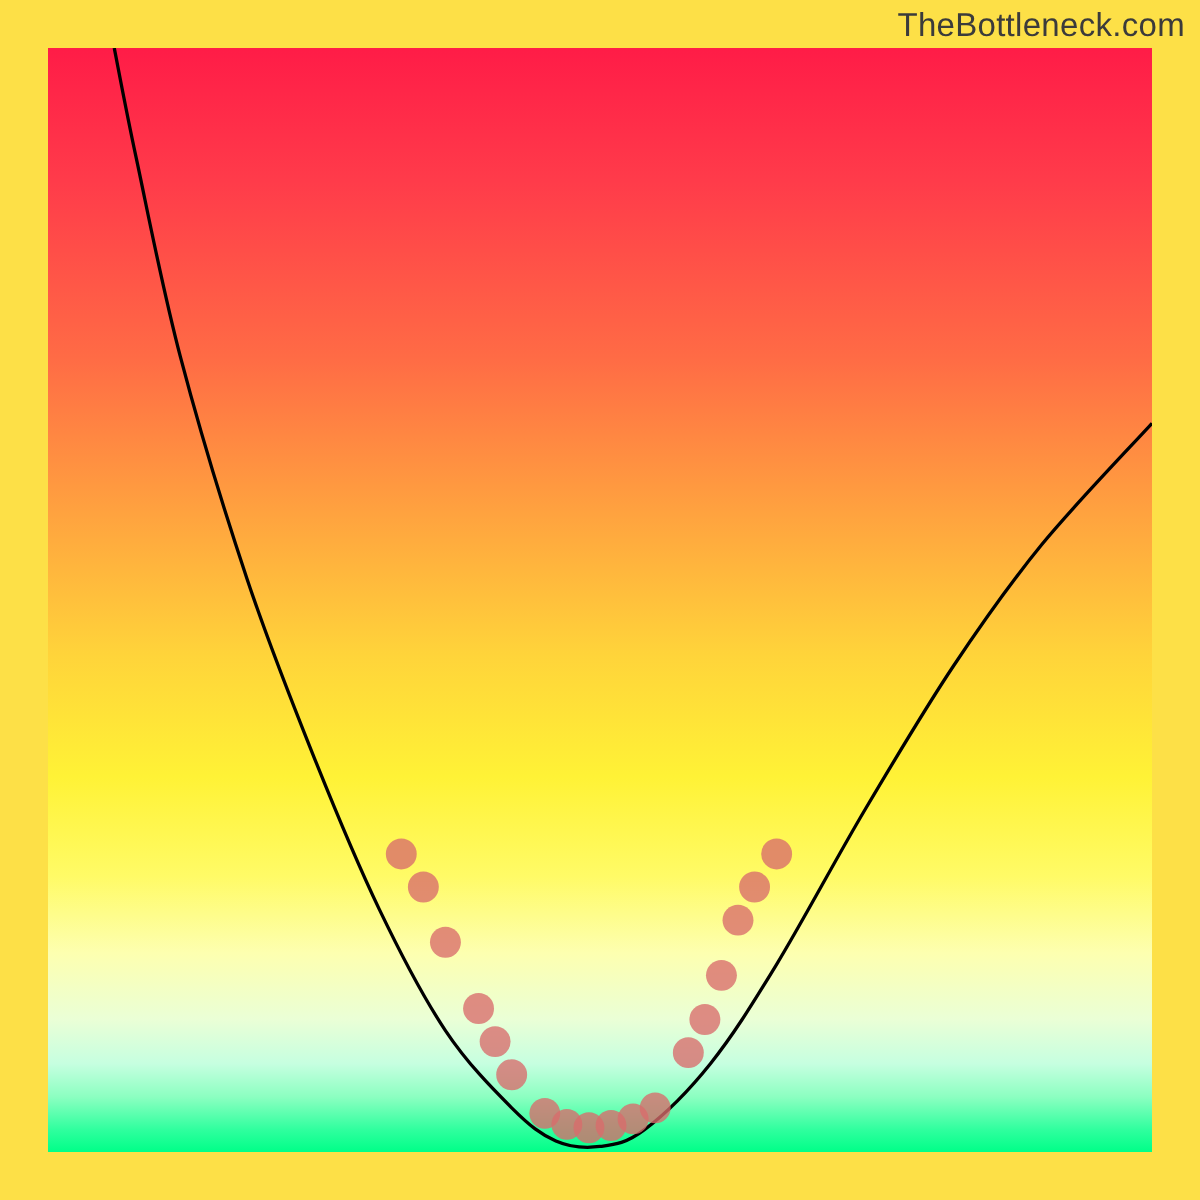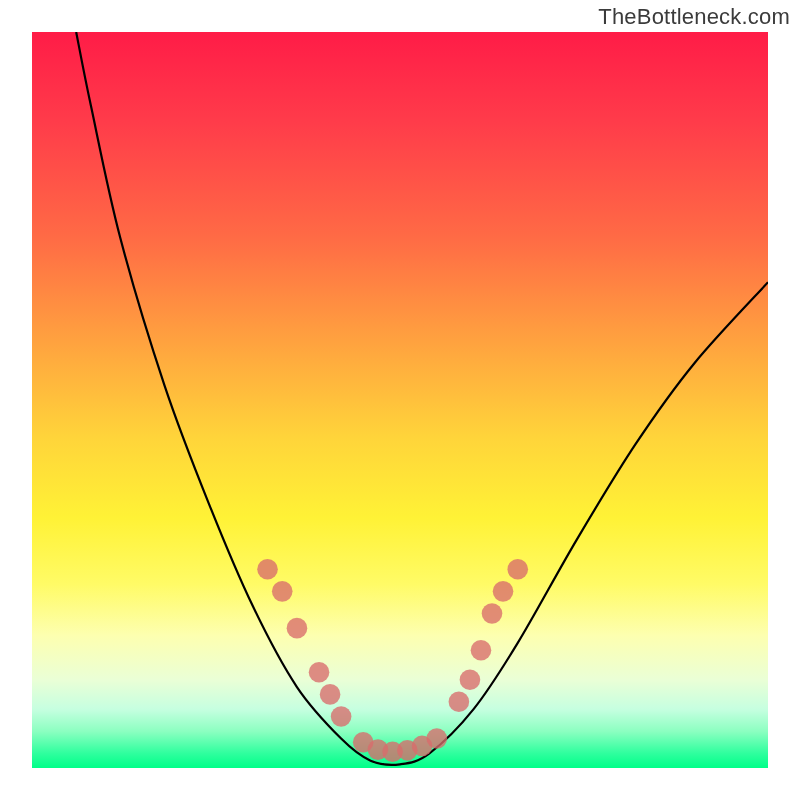--- a/index.html
+++ b/index.html
@@ -7,21 +7,21 @@
     padding: 0;
     width: 800px;
     height: 800px;
     overflow: hidden;
     background: #000;
     font-family: Arial, Helvetica, sans-serif;
   }
   .frame {
     position: absolute;
     inset: 0;
-    background: #ffffff;
+    background: #fde047;
   }
   .plot {
     position: absolute;
     left: 32px;
     top: 32px;
     width: 736px;
     height: 736px;
     overflow: hidden;
   }
   .gradient {

